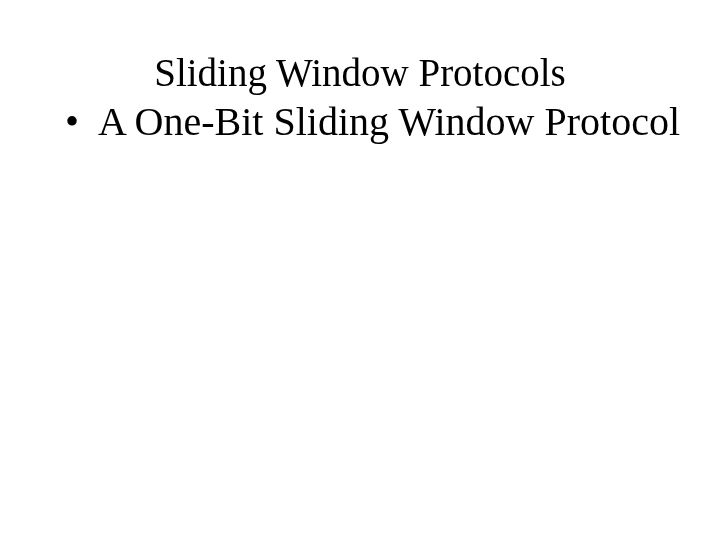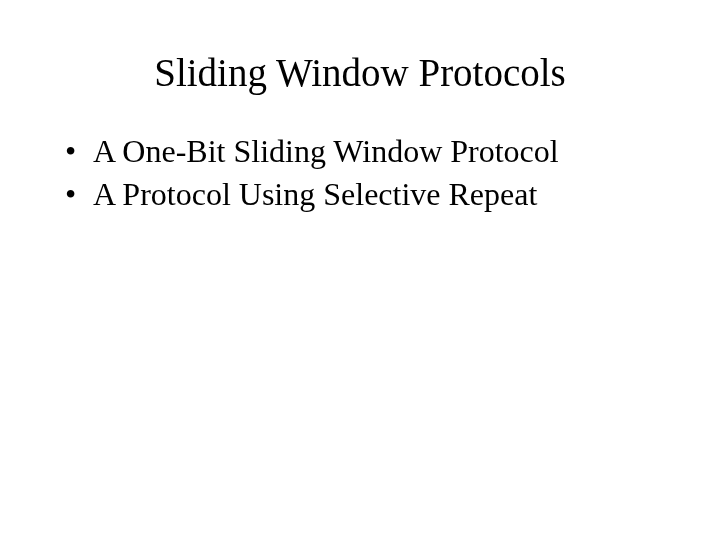--- a/index.html
+++ b/index.html
@@ -11,41 +11,40 @@
       width: 720px;
       height: 540px;
       background: #ffffff;
       font-family: "Times New Roman", Times, serif;
       color: #000000;
       padding: 50px 40px 40px 40px;
     }
     .title {
       font-size: 39px;
       text-align: center;
-      margin-bottom: 35px;
       font-weight: normal;
     }
     .bullets {
       list-style: none;
       padding-left: 25px;
     }
     .bullets li {
-      font-size: 32px;
+      font-size: 40px;
       line-height: 1.35;
       position: relative;
       padding-left: 28px;
+      text-align: right;
     }
     .bullets li::before {
       content: "•";
       position: absolute;
       left: 0;
       top: 0;
     }
   </style>
 </head>
 <body>
 
 <h1 class="title">Sliding Window Protocols</h1>
 
 <ul class="bullets">
   <li>A One-Bit Sliding Window Protocol</li>
-  <li>A Protocol Using Selective Repeat</li>
 </ul>
 
 </body></html>

